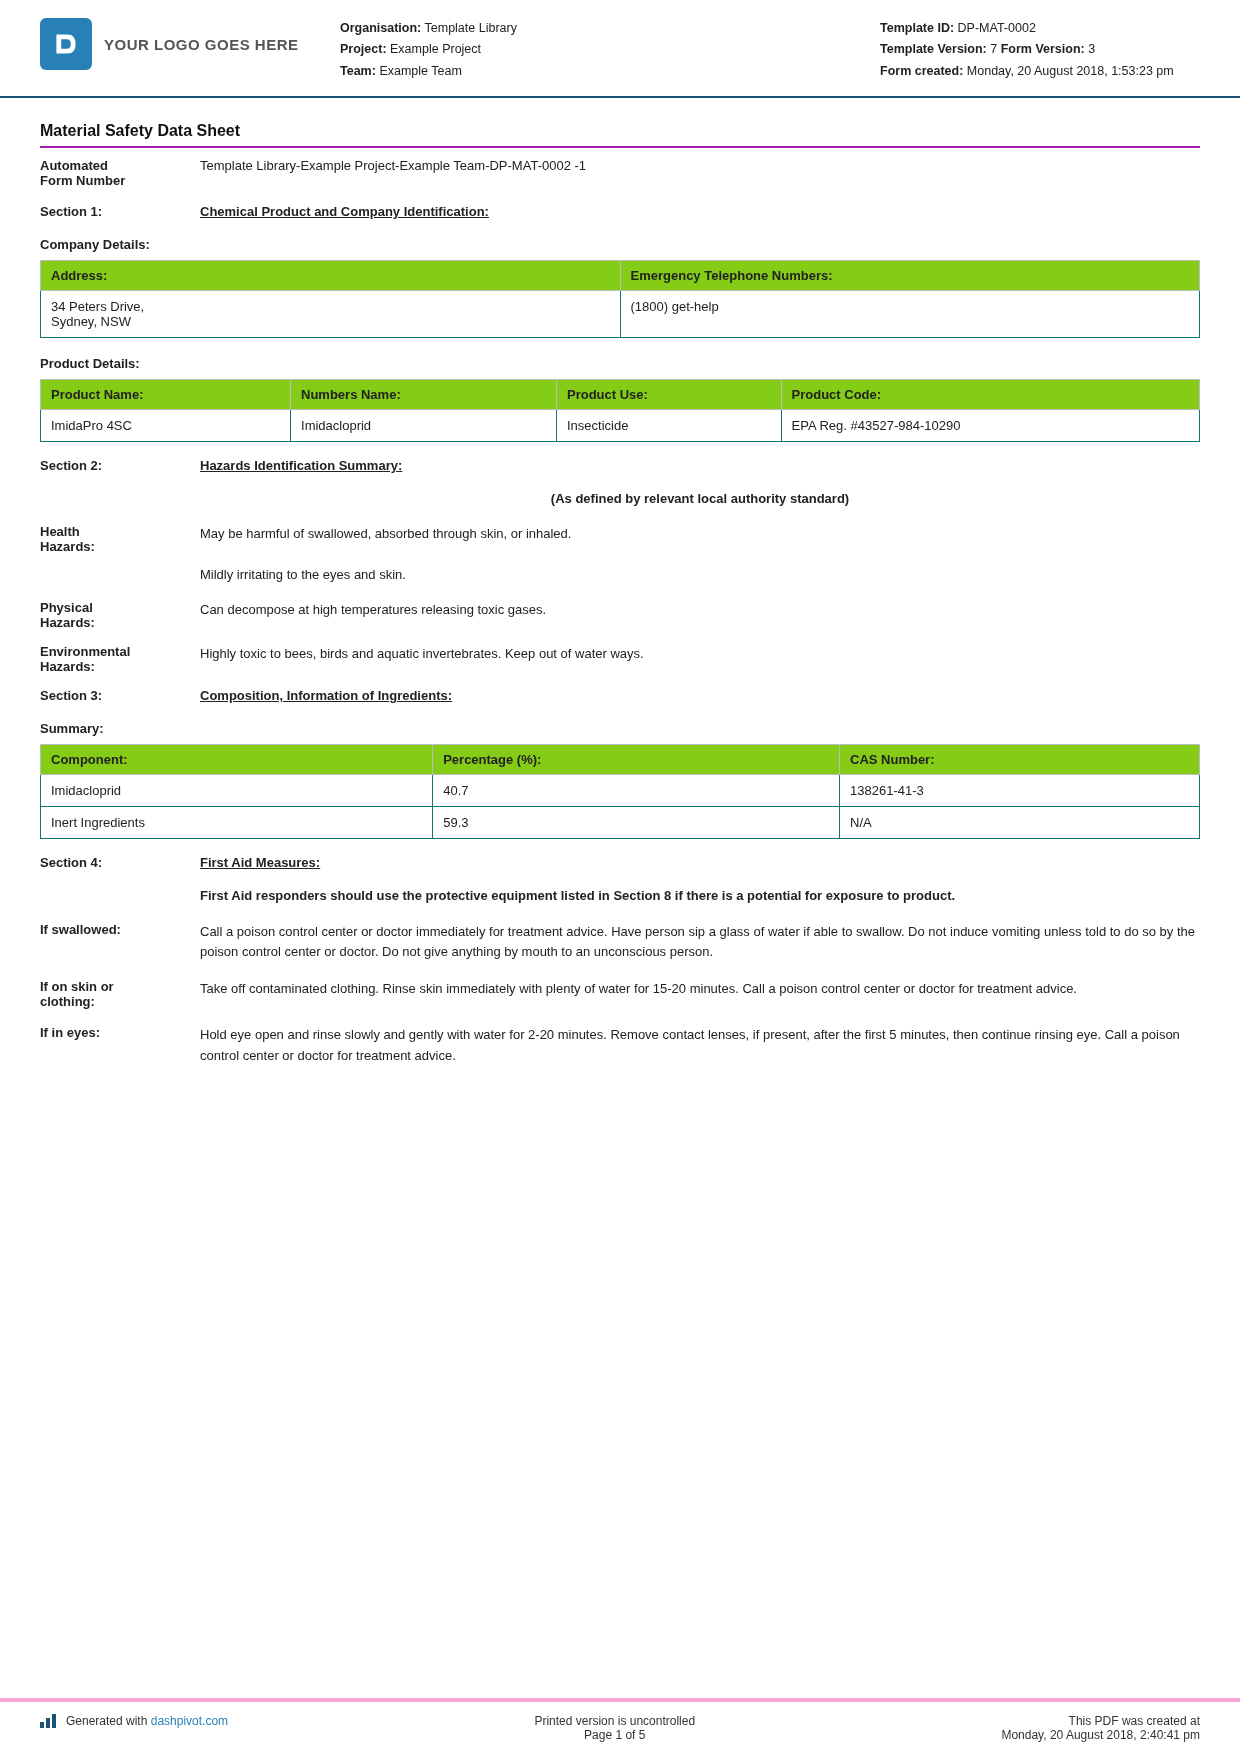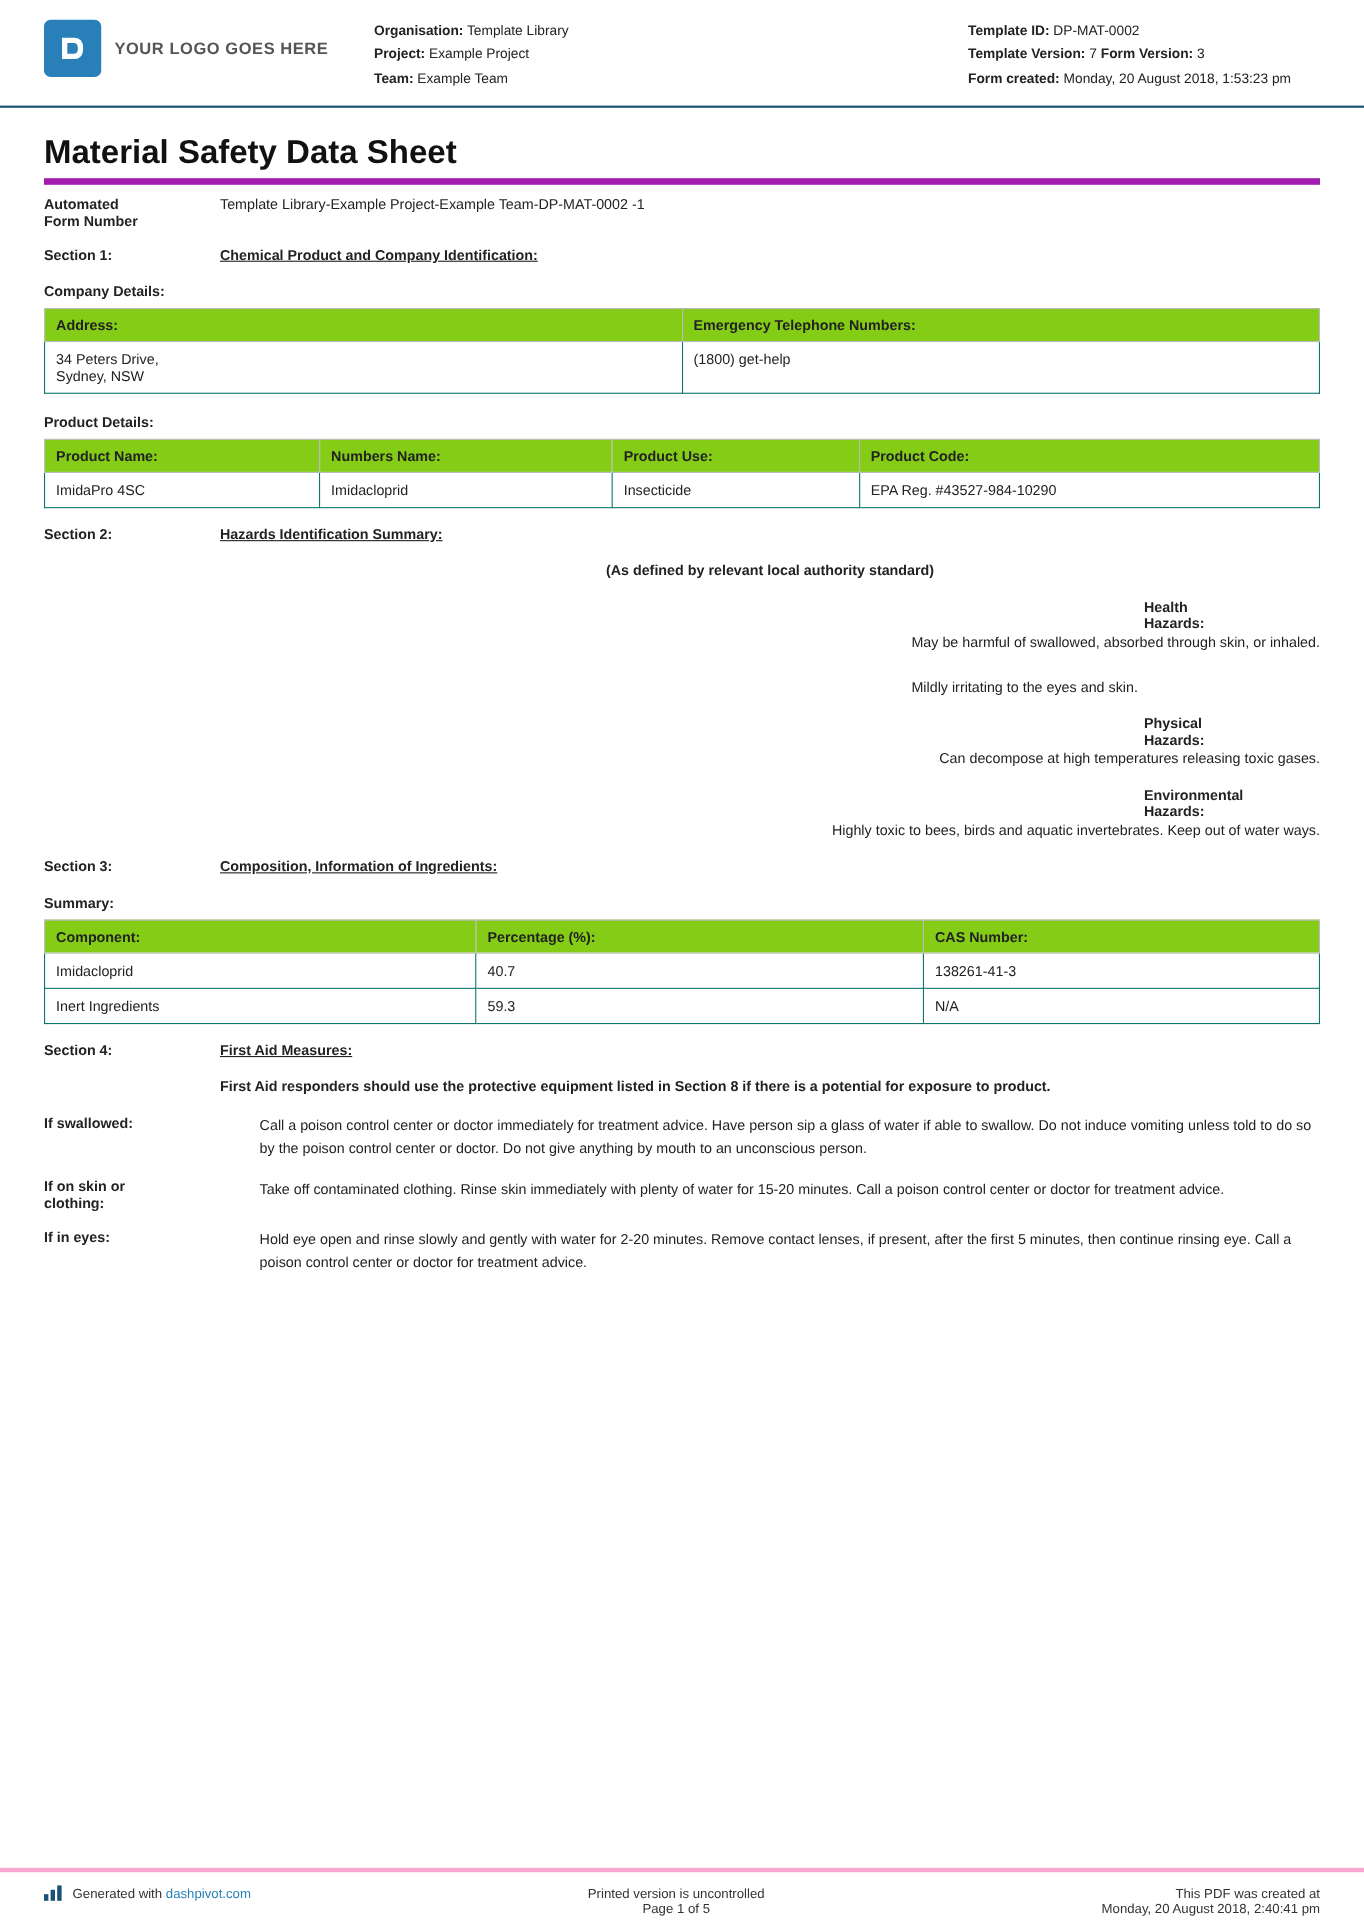--- a/index.html
+++ b/index.html
@@ -68,25 +68,25 @@
       text-align: left;
     }
     .meta-label { font-weight: bold; }
 
     
     .main-content {
       flex: 1;
       padding: 24px 40px 0 40px;
     }
     .doc-title {
-      font-size: 30px;
+      font-size: 16px;
       font-weight: bold;
       color: #111;
       margin-bottom: 10px;
-      border-bottom: 6px solid #a21caf;
+      border-bottom: 2px solid #a21caf;
       padding-bottom: 6px;
     }
     .form-number-row {
       display: flex;
       margin-bottom: 16px;
       align-items: flex-start;
     }
     .form-number-label {
       font-weight: bold;
       min-width: 160px;
@@ -144,23 +144,22 @@
 
     
     .hazard-center-text {
       text-align: center;
       font-weight: bold;
       font-size: 13px;
       margin: 18px 0 18px 160px;
     }
     .hazard-row {
       display: flex;
-      align-items: flex-end;
+      align-items: flex-start;
       margin-bottom: 14px;
-      flex-direction: column;
     }
     .hazard-label {
       font-weight: bold;
       min-width: 160px;
       font-size: 13px;
       flex-shrink: 0;
     }
     .hazard-value {
       font-size: 13px;
       line-height: 1.6;
@@ -170,21 +169,20 @@
     .firstaid-note {
       font-weight: bold;
       font-size: 13px;
       margin: 16px 0 16px 160px;
       line-height: 1.5;
     }
     .firstaid-row {
       display: flex;
       align-items: flex-start;
       margin-bottom: 16px;
-      gap: 36px;
     }
     .firstaid-label {
       font-weight: bold;
       min-width: 160px;
       font-size: 13px;
       flex-shrink: 0;
     }
     .firstaid-value {
       font-size: 13px;
       line-height: 1.6;

